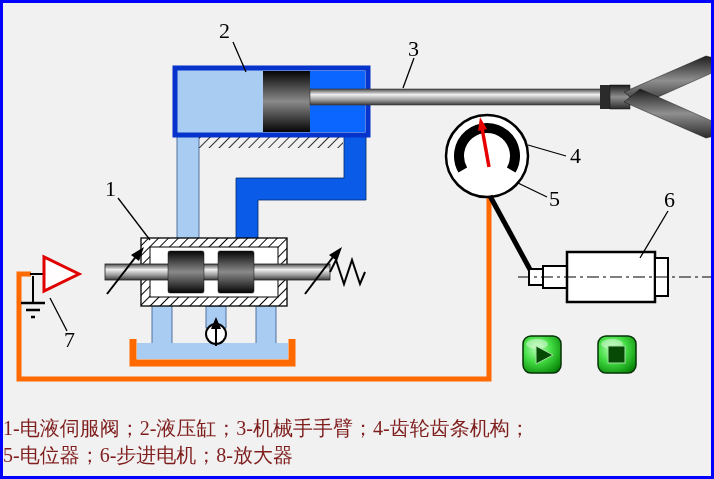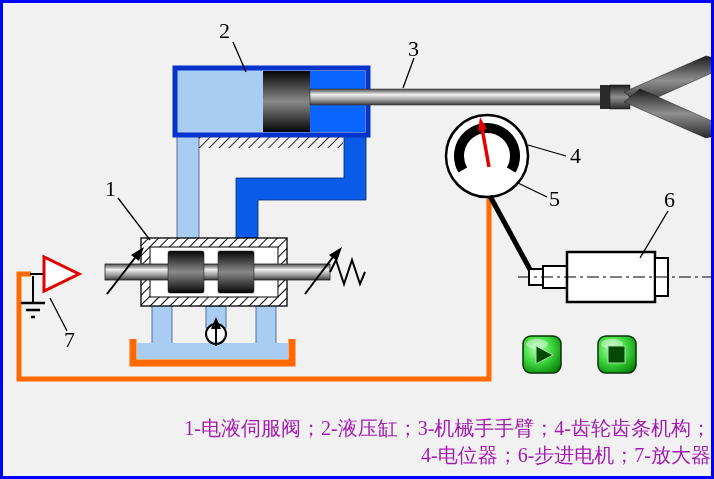--- a/index.html
+++ b/index.html
@@ -9,21 +9,21 @@
     box-sizing:border-box;
     border:3px solid #0000ff;
     background:#f1f1f1;
     overflow:hidden;
     font-family:"Liberation Serif", serif;
   }
   .frame svg{position:absolute;left:0;top:0;}
   svg text{font-family:"Liberation Serif", serif;font-size:22px;fill:#000;}
   .caption{
     position:absolute;left:0;right:0;top:412px;
-    text-align:right;color:#a21caf;
+    text-align:left;color:#7f1d1d;
     font-size:20px;line-height:27px;
     font-family:"Liberation Serif", serif;
   }
 </style>
 </head>
 <body>
 
 <div class="frame">
   <svg width="708" height="473" viewBox="3 3 708 473">
     <defs>
@@ -157,15 +157,15 @@
     </g>
     <g>
       <rect x="598" y="336" width="38" height="37" rx="8" fill="url(#btnGrad)" stroke="#063306" stroke-width="1.5"></rect>
       <ellipse cx="612" cy="344" rx="11" ry="5" fill="#ffffff" opacity="0.4"></ellipse>
       <rect x="608" y="346" width="17" height="17" fill="#064a06" stroke="#9fdf9f" stroke-width="1"></rect>
     </g>
   </svg>
 
   <div class="caption">
     <div>1-电液伺服阀；2-液压缸；3-机械手手臂；4-齿轮齿条机构；</div>
-    <div>4-电位器；6-步进电机；7-放大器</div>
+    <div>5-电位器；6-步进电机；8-放大器</div>
   </div>
 </div>
 
 </body></html>

